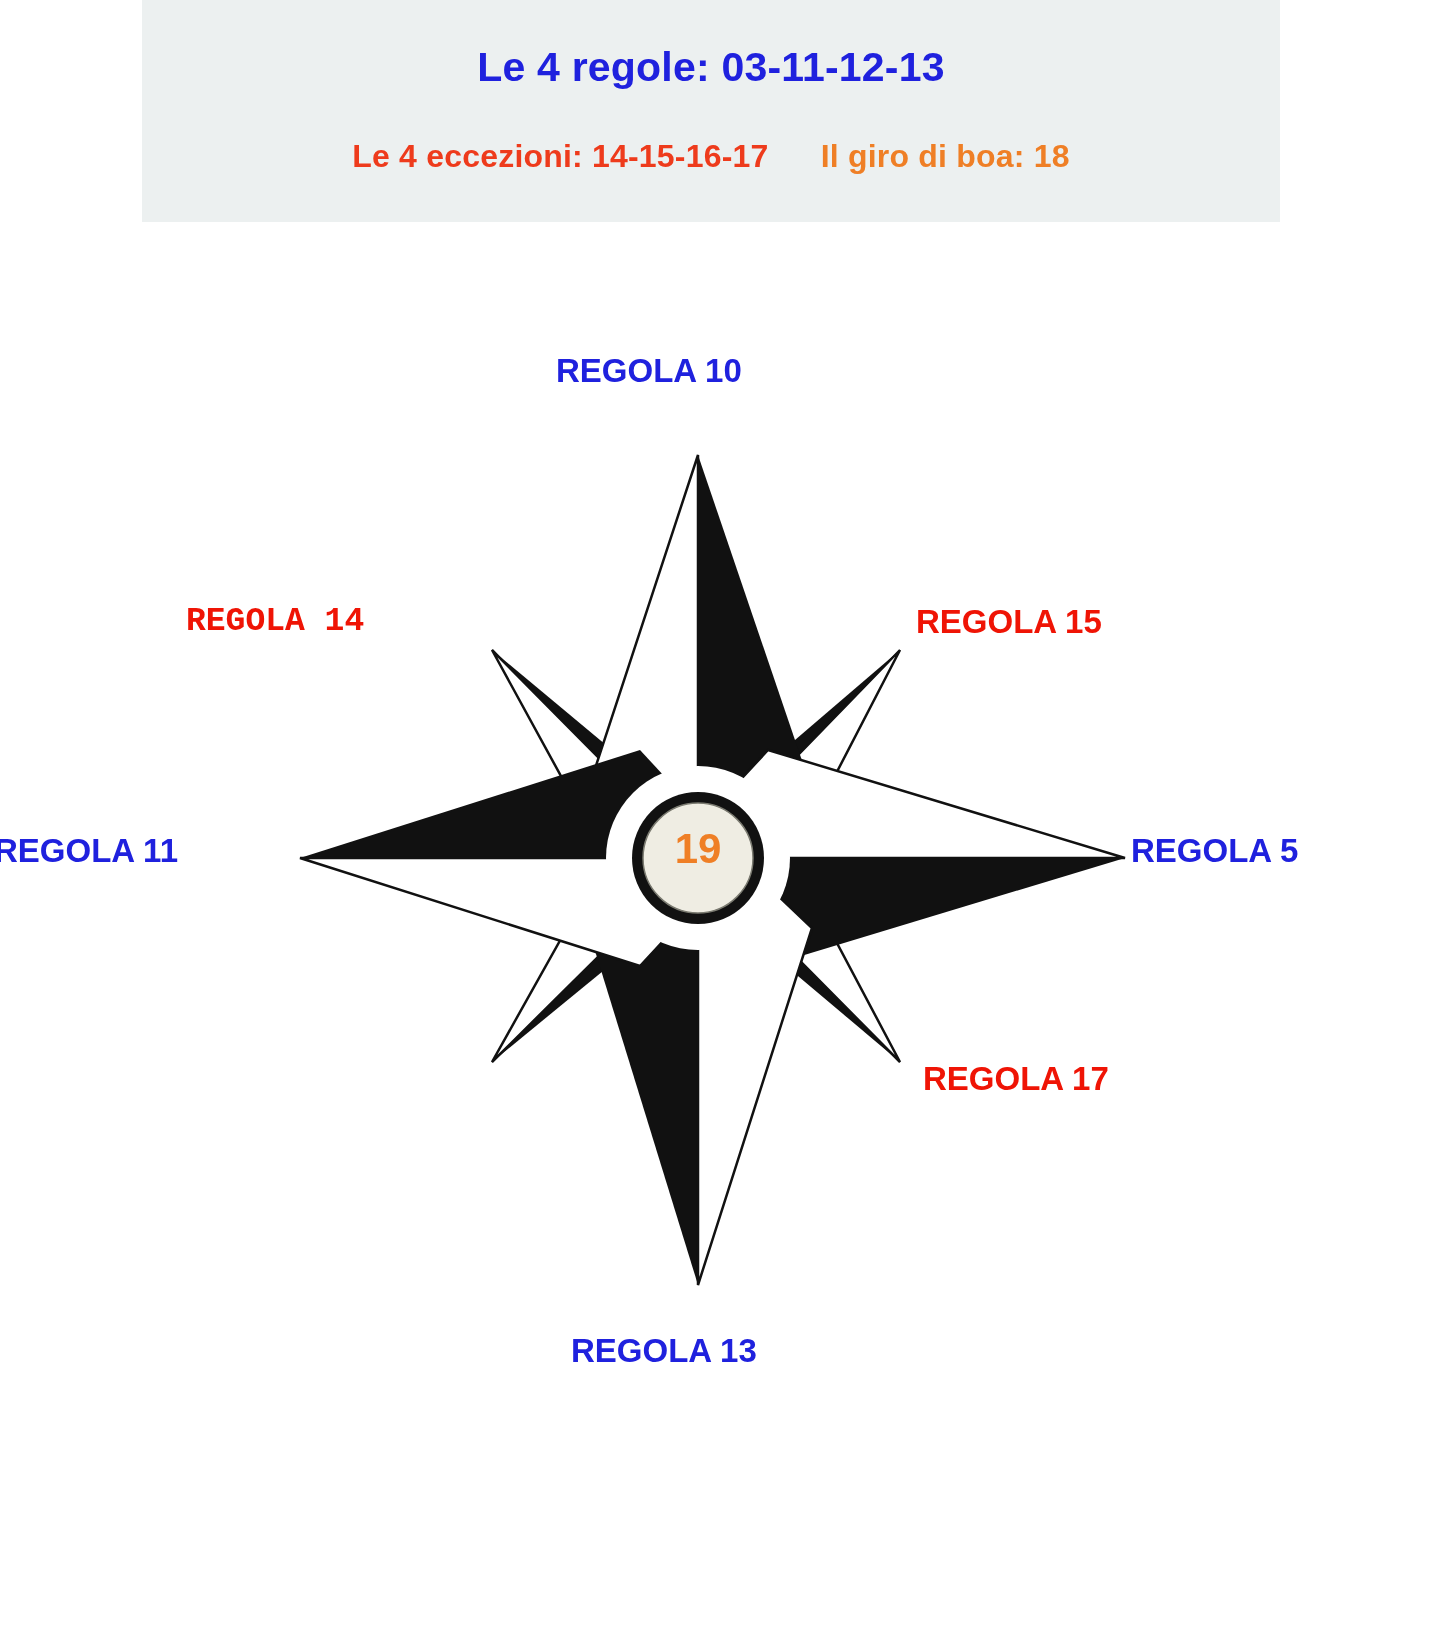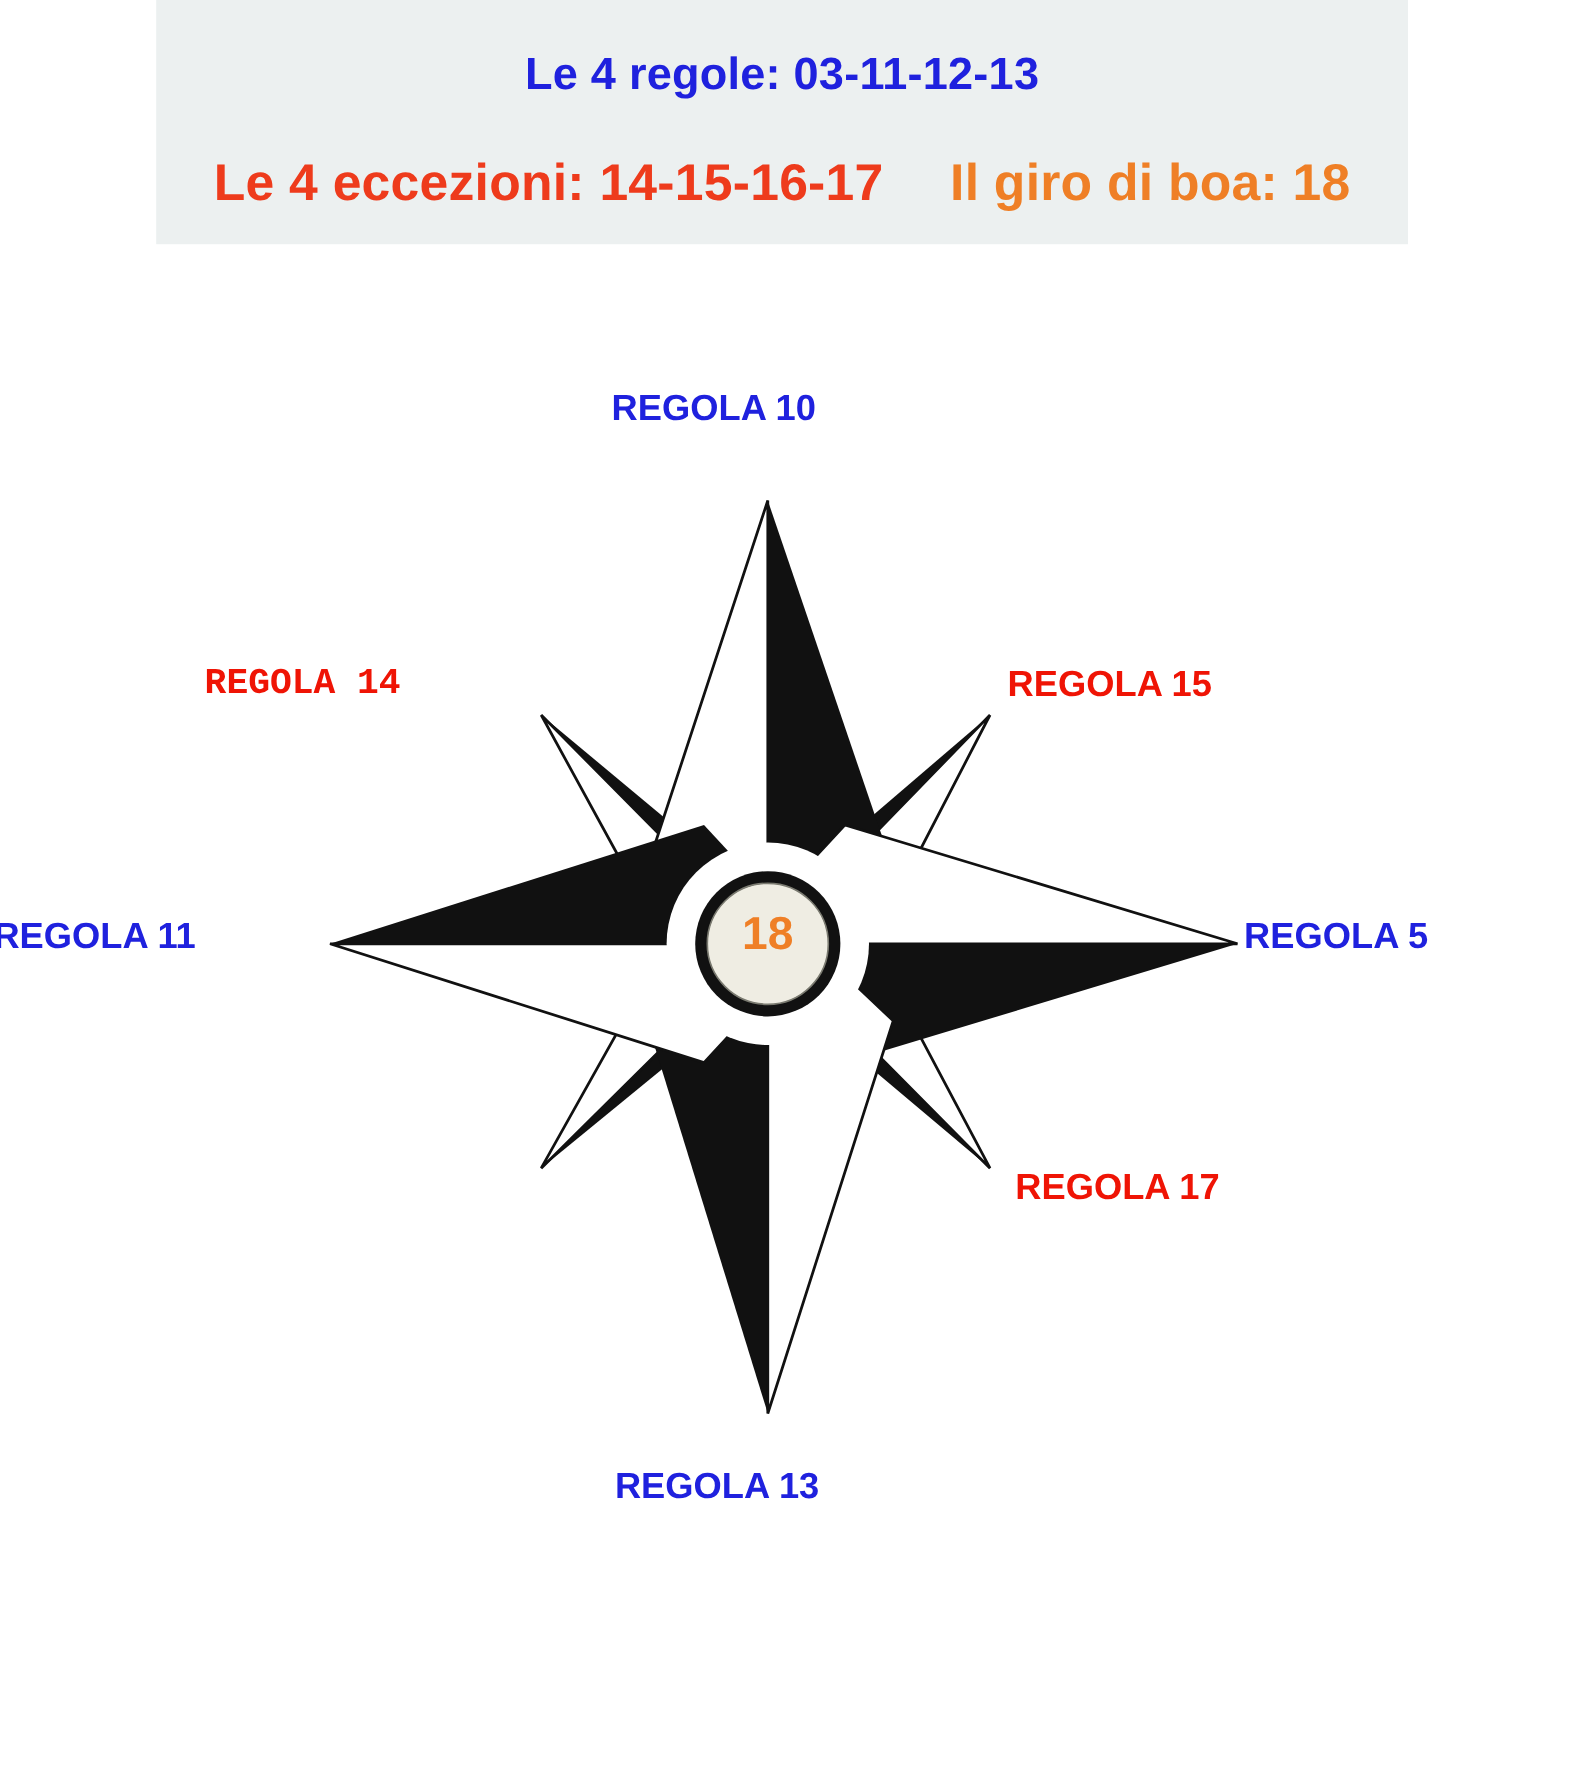--- a/index.html
+++ b/index.html
@@ -37,21 +37,21 @@
     letter-spacing: 0.2px;
     white-space: nowrap;
   }
   #legend-line-1 {
     top: 44px;
     font-size: 41px;
     color: #1f21de;
   }
   #legend-line-2 {
     top: 138px;
-    font-size: 47px;
+    font-size: 32px;
   }
   #legend-line-2 .seg-exceptions {
     color: #ee3b1c;
   }
   #legend-line-2 .seg-gap {
     display: inline-block;
     width: 34px;
   }
   #legend-line-2 .seg-turn {
     color: #ef7f26;
@@ -78,21 +78,21 @@
     font-size: 33px;
     white-space: nowrap;
     line-height: 1;
   }
   .rule-label.cardinal { color: #1f21de; }
   .rule-label.diagonal { color: #ef1405; }
 
   #label-regola-10 { left: 556px;  top: 354px;  }
   #label-regola-11 { left: -6px;   top: 834px;  }
   #label-regola-12 { left: 1131px; top: 834px;  }
-  #label-regola-13 { left: 559px;  top: 1334px; text-align: right; }
+  #label-regola-13 { left: 571px;  top: 1334px; text-align: right; }
   #label-regola-14 { left: 186px;  top: 605px; font-family: Liberation Mono, monospace;  }
   #label-regola-15 { left: 916px;  top: 605px;  }
   #label-regola-16 { left: 184px;  top: 1062px; }
   #label-regola-17 { left: 923px;  top: 1062px; }
 
   
   #hub-number {
     position: absolute;
     left: 648px;
     top: 828px;
@@ -169,21 +169,21 @@
       </g>
 
       <g>
         <circle cx="698" cy="858" r="92" fill="#ffffff"></circle>
         <circle cx="698" cy="858" r="66" fill="#111111"></circle>
         <circle cx="698" cy="858" r="55" fill="#efede3" stroke="#7a7a70" stroke-width="1.5"></circle>
       </g>
 
     </svg>
 
-    <div id="hub-number">18</div>
+    <div id="hub-number">19</div>
   </div>
 
   <div class="rule-label cardinal" id="label-regola-10">REGOLA 10</div>
 
   <div class="rule-label cardinal" id="label-regola-11">REGOLA 11</div>
 
   <div class="rule-label cardinal" id="label-regola-12">REGOLA 5</div>
 
   <div class="rule-label cardinal" id="label-regola-13">REGOLA 13</div>
 

